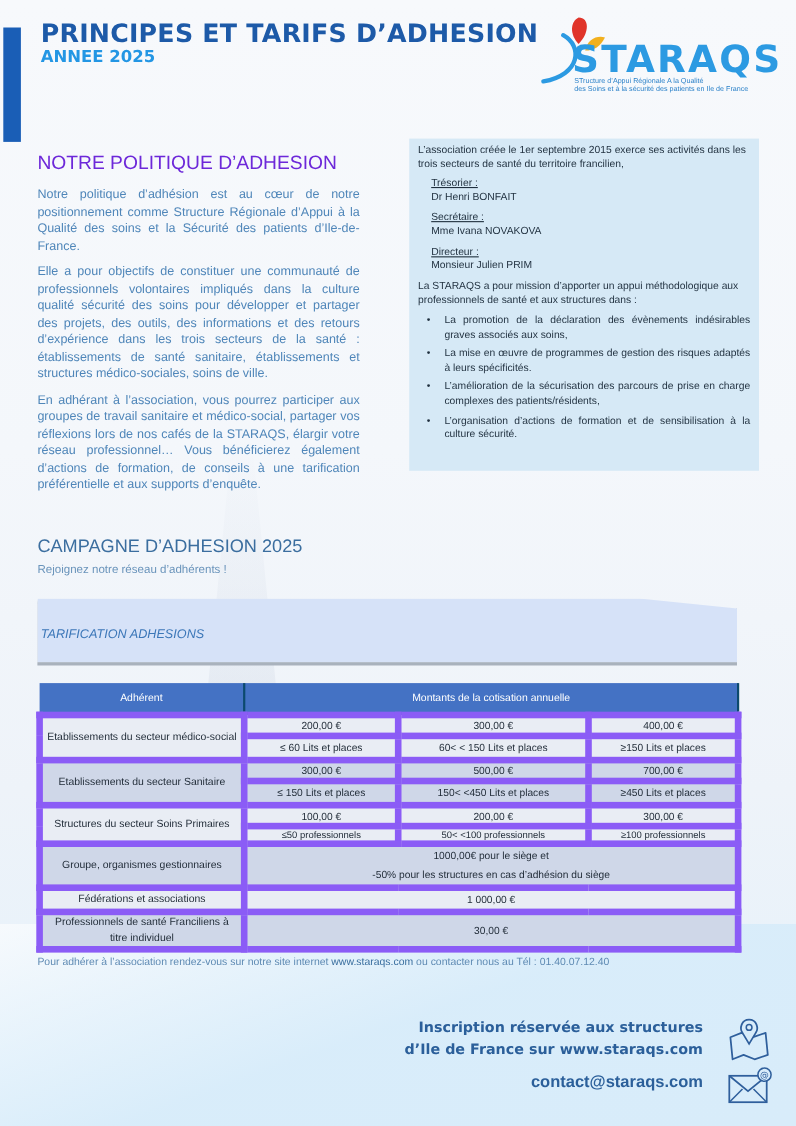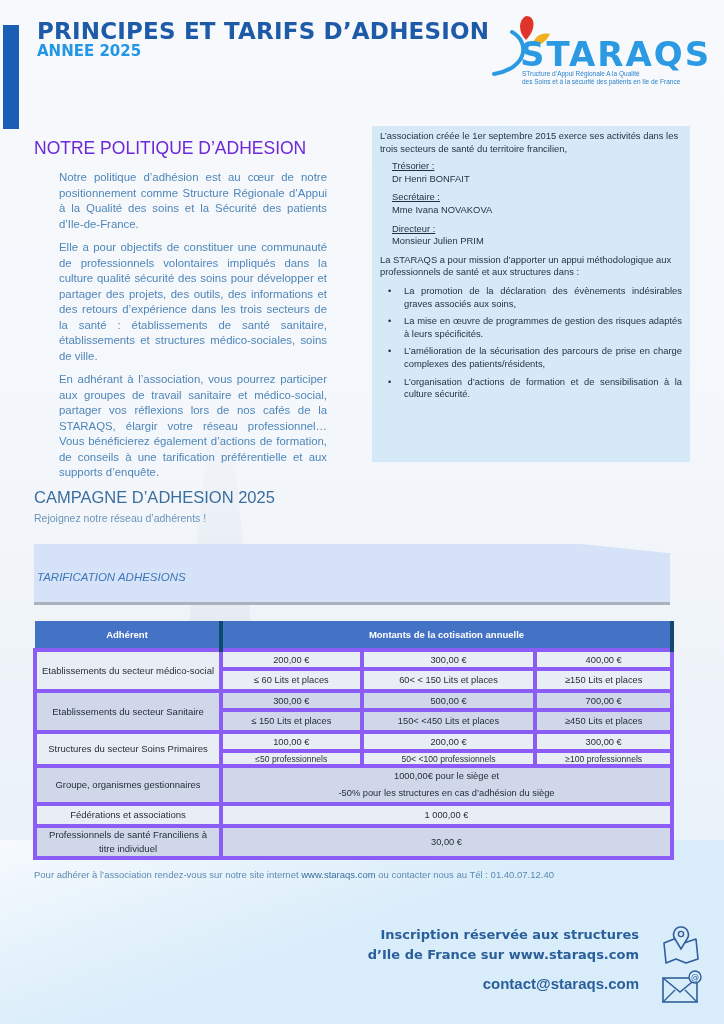--- a/index.html
+++ b/index.html
@@ -34,24 +34,24 @@
     position: absolute; left: 30px; top: 22px; font-size: 34px; font-weight: 700; letter-spacing: 2px;
     color: #2c9ae2; font-family: "DejaVu Sans", sans-serif;
   }
   .logo-sub { position: absolute; left: 32px; top: 58px; font-size: 6.5px; color: #2c82c9; line-height: 8px; white-space: nowrap; }
 
   .h-policy { position: absolute; left: 34px; top: 138px; font-size: 17.5px; color: #6d28d9; }
   .policy-text {
     position: absolute; left: 34px; top: 170px; width: 293px; font-size: 11.4px; line-height: 15.5px;
     color: #4f86b9; text-align: justify;
   }
-  .policy-text p { margin-bottom: 8px; margin-left: 25px; }
+  .policy-text p { margin-bottom: 8px; }
 
   .infobox {
-    position: absolute; left: 372px; top: 126px; width: 318px; height: 336px;
+    position: absolute; left: 372px; top: 126px; width: 318px; height: 302px;
     background: #d6e9f6; padding: 4px 8px; font-size: 9.4px; line-height: 12.6px; color: #1f2f3e;
   }
   .infobox .intro { margin-bottom: 5px; }
   .role { margin-left: 12px; margin-bottom: 6px; }
   .role .lbl { text-decoration: underline; display: block; }
   .mission { margin-top: 2px; margin-bottom: 6px; }
   .infobox ul { list-style: none; }
   .infobox li { position: relative; padding-left: 24px; margin-bottom: 5px; text-align: justify; }
   .infobox li::before { content: "\2022"; position: absolute; left: 8px; top: 0; }
 
@@ -64,24 +64,24 @@
     box-shadow: 0 2px 2px #9aa7b6;
   }
   .tarif-banner-line { position: absolute; left: 34px; top: 602px; width: 636px; height: 3px; background: #a9b2bd; }
   .tarif-label { position: absolute; left: 37px; top: 571px; font-size: 11.5px; font-style: italic; color: #3c77b8; }
 
   table.tarifs {
     position: absolute; left: 33px; top: 621px; width: 641px; border-collapse: collapse;
     font-size: 9.3px; color: #1f2a36;
   }
   table.tarifs th {
-    background: #4472c4; color: #ffffff; font-weight: 700; height: 29px; font-size: 9.5px;
-    border-right: 4px solid #0c4a6e;
-  }
-  table.tarifs td { text-align: center; border: 4px solid #8b5cf6; padding: 0 3px; }
+    background: #4472c4; color: #ffffff; font-weight: 400; height: 29px; font-size: 9.5px;
+    border-right: 2px solid #0c4a6e;
+  }
+  table.tarifs td { text-align: center; border: 6px solid #8b5cf6; padding: 0 3px; }
   table.tarifs td.adh { width: 186px; font-size: 9.5px; line-height: 14px; }
   tr.odd td { background: #e9edf4; }
   tr.even td { background: #cfd7e8; }
   td.amt { height: 19px; }
   td.cond { height: 22px; }
 
   .bottom-note { position: absolute; left: 34px; top: 869px; font-size: 9.5px; color: #5e8ab3; }
   .bottom-note a { color: #3a6f9f; }
 
   .cta1 { position: absolute; right: 85px; top: 925px; text-align: right; font-size: 13px; font-weight: 700; color: #2b5f9a; line-height: 20px; font-family: "DejaVu Sans", sans-serif; }

